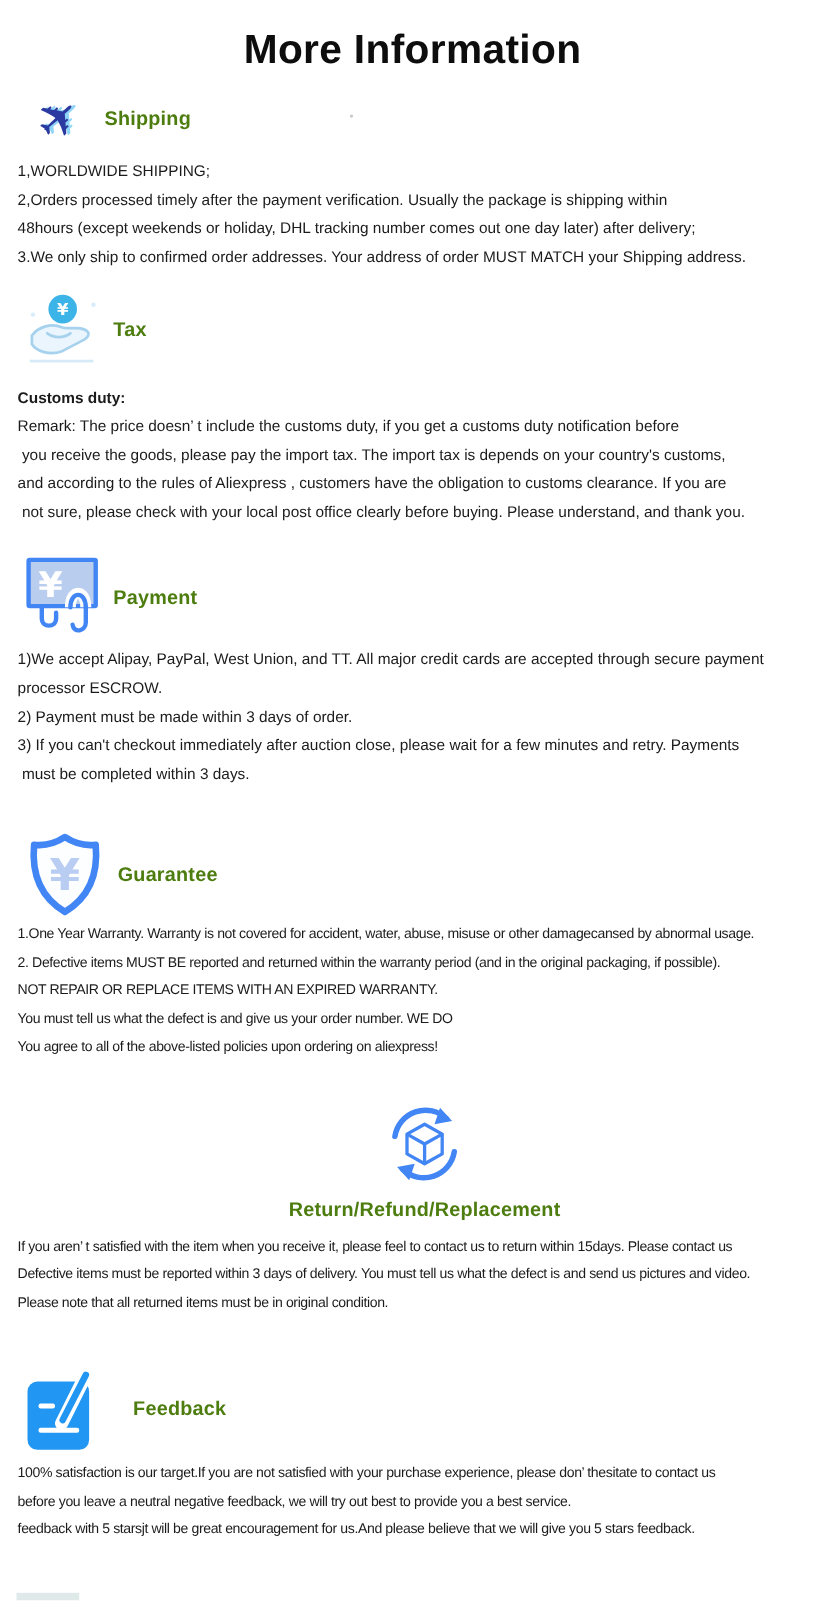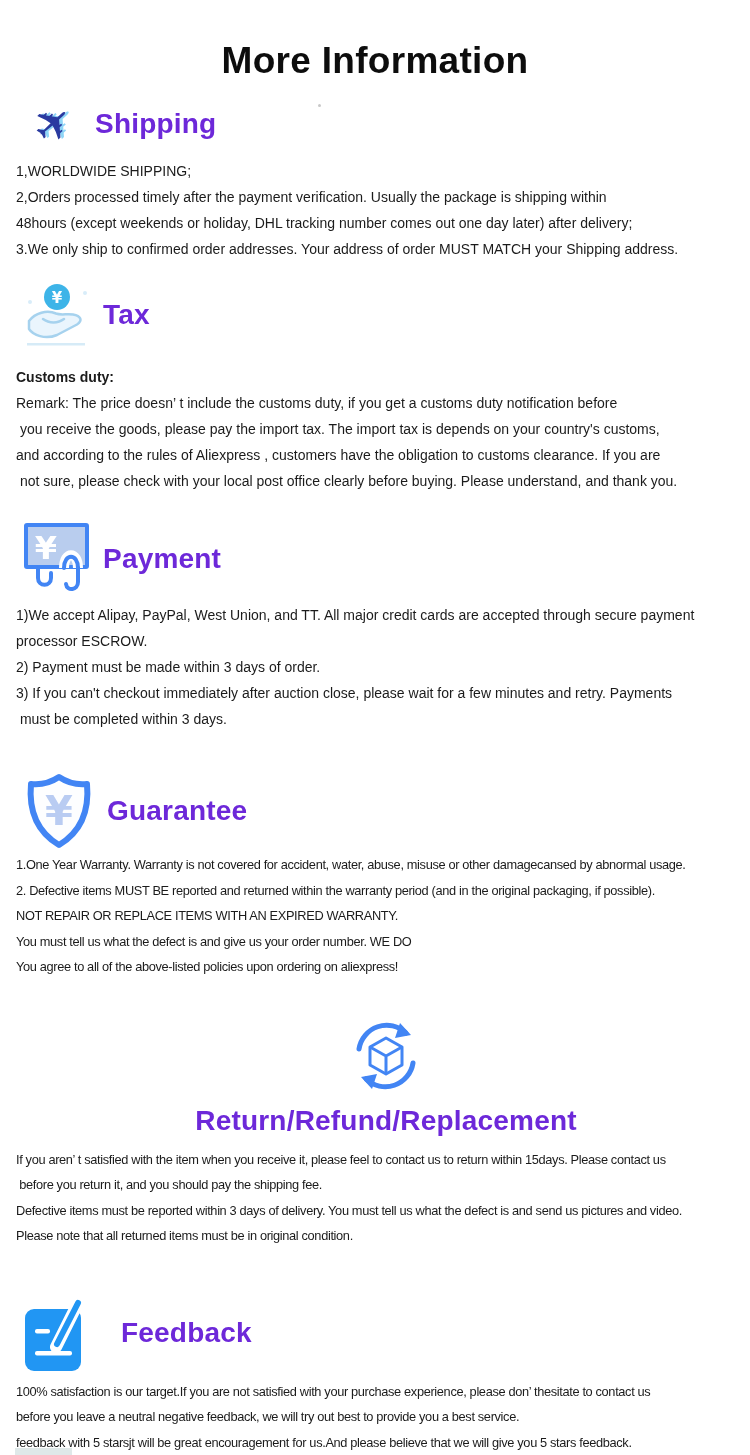--- a/index.html
+++ b/index.html
@@ -2,25 +2,25 @@
 <html><head>
 <meta charset="utf-8">
 <style>
   html,body { margin:0; padding:0; }
   body {
     width:750px; height:1455px; overflow:hidden; position:relative;
     background:#ffffff; color:#1b1b1b;
     font-family:"Liberation Sans","DejaVu Sans",sans-serif;
   }
   .title {
-    padding-top:40px; text-align:center;
+    padding-top:24px; text-align:center;
     font-size:37px; font-weight:bold; color:#0d0d0d; letter-spacing:0.3px;
   }
   .sec-head { display:flex; align-items:center; gap:11px; padding-left:22px; }
-  .sec-head h2 { margin:0; font-size:28px; font-weight:bold; color:#6d28d9; letter-spacing:0.2px; }
+  .sec-head h2 { margin:0; font-size:18px; font-weight:bold; color:#4d7c0f; letter-spacing:0.2px; }
   .icon-box { display:flex; align-items:center; justify-content:center; flex:0 0 auto; }
   .sec-body { padding-left:16px; padding-right:6px; }
   .line { white-space:pre-wrap; }
   .body-lg .line { font-size:14px; line-height:26px; }
   .body-sm .line { font-size:12.8px; line-height:25.5px; letter-spacing:-0.35px; }
   .bold-line { font-weight:bold; }
 
   #sec-shipping  .sec-head { margin-top:14px; }
   #sec-shipping  .sec-body { margin-top:6px; }
   #sec-tax       .sec-head { margin-top:20px; }
@@ -137,21 +137,20 @@
         <path d="M65,45 A28,28 0 0 1 18,61" fill="none" stroke="#4285f4" stroke-width="5" stroke-linecap="round"></path>
         <path d="M24,71 L13,59 L29,56 Z" fill="#4285f4"></path>
         <path d="M38,20 L54,29 V47 L38,56 L22,47 V29 Z" fill="#ffffff" stroke="#4285f4" stroke-width="3" stroke-linejoin="round"></path>
         <path d="M22,29 L38,38 L54,29 M38,38 V56" fill="none" stroke="#4285f4" stroke-width="3" stroke-linejoin="round"></path>
       </svg>
     </span>
     <h2>Return/Refund/Replacement</h2>
   </div>
   <div class="sec-body body-sm">
     <div class="line">If you aren’ t satisfied with the item when you receive it, please feel to contact us to return within 15days. Please contact us</div>
-    <div class="line"> before you return it, and you should pay the shipping fee.</div>
     <div class="line">Defective items must be reported within 3 days of delivery. You must tell us what the defect is and send us pictures and video.</div>
     <div class="line">Please note that all returned items must be in original condition.</div>
   </div>
 </div>
 
 <div class="section" id="sec-feedback">
   <div class="sec-head">
     <span class="icon-box">
       <svg width="64" height="80" viewBox="0 0 64 80">
         <rect x="3" y="16" width="56" height="62" rx="9" fill="#2196f3"></rect>

